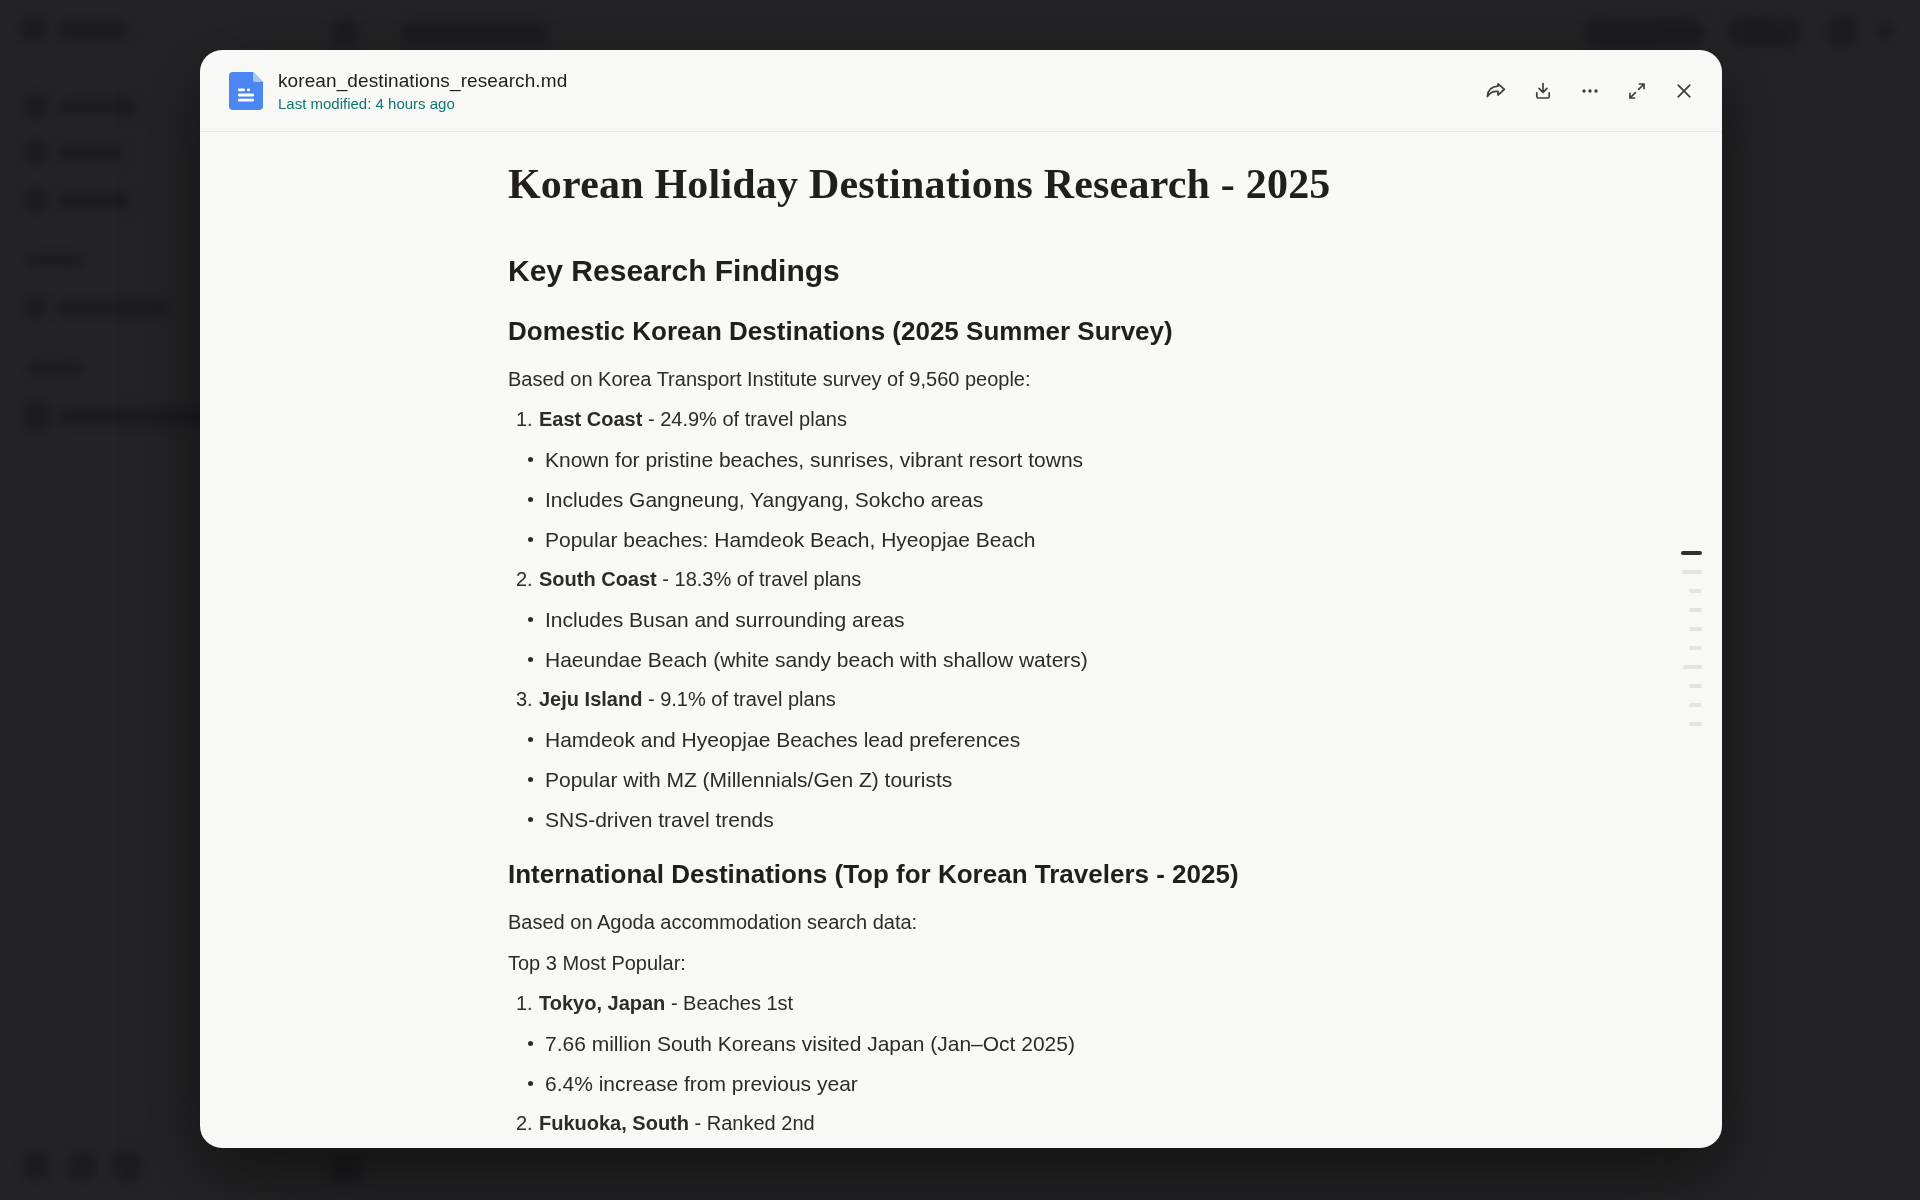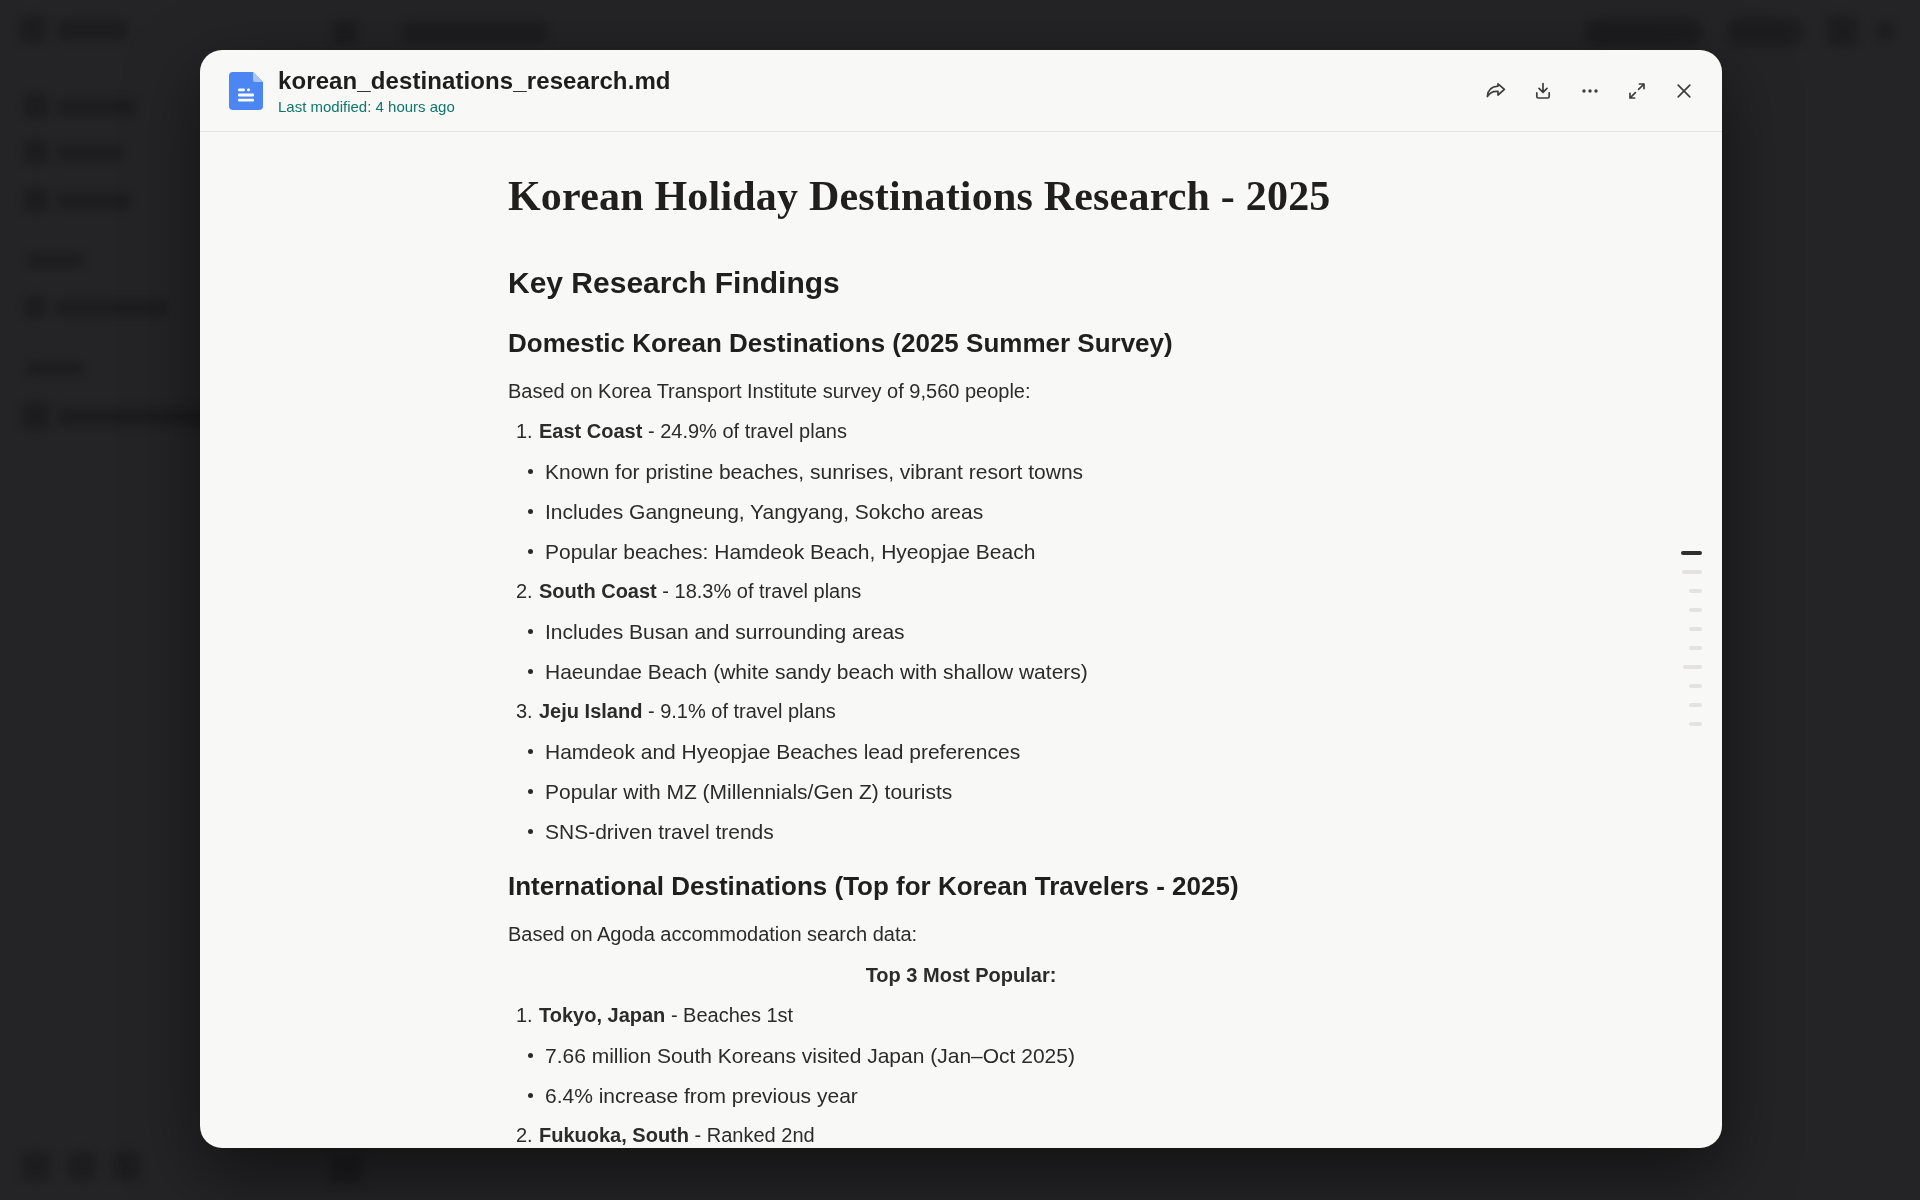--- a/index.html
+++ b/index.html
@@ -32,36 +32,36 @@
   }
   .modal-header {
     height:82px;
     display:flex;
     align-items:center;
     padding:0 26px 0 29px;
     border-bottom:1px solid #e8e7e4;
   }
   .file-icon { width:34px; height:38px; flex:0 0 auto; }
   .file-meta { margin-left:15px; display:flex; flex-direction:column; gap:3px; }
-  .filename { font-size:24px; font-weight:700; color:#1e1e1d; letter-spacing:.1px; }
+  .filename { font-size:19px; font-weight:400; color:#1e1e1d; letter-spacing:.1px; }
   .modified { font-size:15px; color:#0f766e; }
   .header-actions { margin-left:auto; display:flex; align-items:center; gap:23px; }
   .icon-btn {
     width:24px; height:24px;
     background:none; border:none; cursor:pointer;
     display:flex; align-items:center; justify-content:center; padding:0;
   }
   .icon-btn svg { display:block; }
 
   .modal-body { position:relative; height:1016px; overflow:hidden; }
 
   
   .doc {
     width:906px;
-    margin:12px auto;
+    margin:0 auto;
     padding-top:26px;
     color:#2b2b29;
   }
   .doc-title {
     font-family:"Liberation Serif", "DejaVu Serif", serif;
     font-weight:700;
     font-size:42px;
     line-height:52px;
     color:#201f1d;
     letter-spacing:.2px;
@@ -74,21 +74,21 @@
     color:#1f1f1d;
   }
   .doc h3 {
     margin-top:24px;
     font-size:26px;
     line-height:34px;
     font-weight:700;
     color:#1f1f1d;
   }
   .doc p { margin-top:18px; font-size:20px; line-height:27px; }
-  .doc p.bold { font-weight:700; margin-top:14px;text-align:center; }
+  .doc p.bold { font-weight:400; margin-top:14px; }
 
   ol.num-list { list-style:none; margin-top:13px; padding-left:8px; }
   ol.num-list > li { margin-bottom:13px; font-size:20px; line-height:27px; }
   .li-row { display:flex; }
   .li-num { flex:0 0 23px; }
   .li-body strong { font-weight:700; }
 
   ul.dash-list { list-style:none; margin-top:13px; }
   ul.dash-list > li {
     position:relative;

